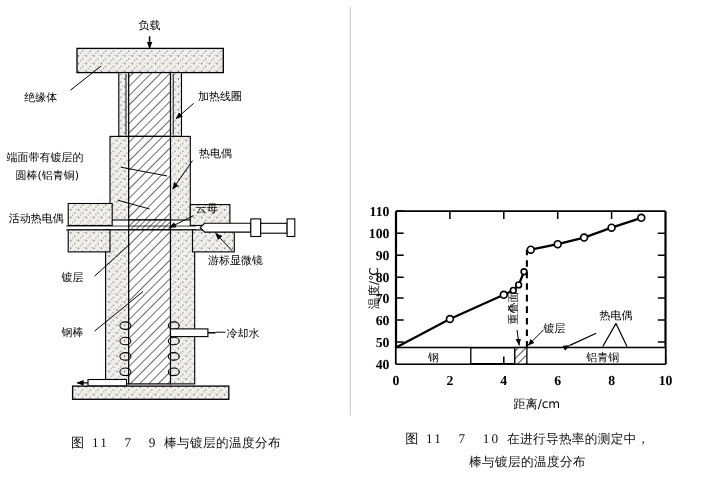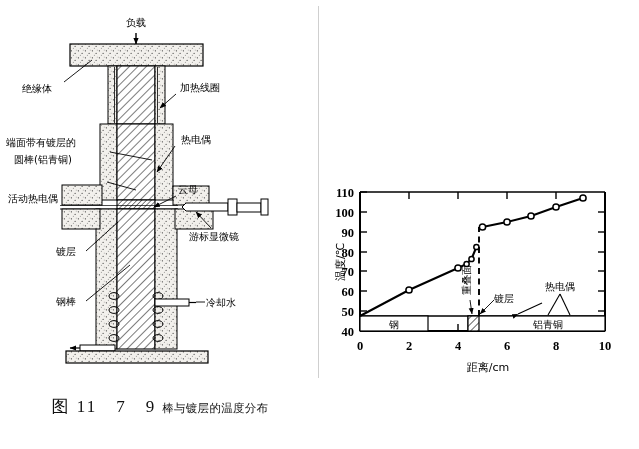--- a/index.html
+++ b/index.html
@@ -36,21 +36,21 @@
     width: 100%;
     text-align: center;
     font-size: 11.5px;
     font-family: "DejaVu Sans", "Liberation Sans", sans-serif;
     color: #111;
     letter-spacing: 0.3px;
     line-height: 1.75;
   }
   .caption .num {
     font-family: "Liberation Serif", "DejaVu Serif", serif;
-    font-size: 17px;
+    font-size: 12px;
     letter-spacing: 2px;
   }
   .caption .txt { margin-left: 6px; }
   .cap-left  { top: 392px; }
   .cap-right { top: 389px; }
   .cap-line2 { display: block; }
 
   .divider {
     position: absolute;
     left: 318px;
@@ -346,15 +346,19 @@
       <line x1="174" y1="300" x2="160" y2="314" stroke="#000" stroke-width="0.9" marker-end="url(#arrowChart)"></line>
 
       <text class="inlbl" x="240" y="290" text-anchor="middle">热电偶</text>
       <g stroke="#000" stroke-width="1.1" fill="none">
         <path d="M240,294 L250,315"></path>
         <path d="M240,294 L228,315"></path>
         <path d="M198,314 L222,303" marker-start="url(#arrowChart)"></path>
       </g>
     </svg>
 
+    <div class="caption cap-right">
+      <span class="num">图 11　7　10</span><span class="txt">在进行导热率的测定中，</span>
+      <span class="cap-line2">棒与镀层的温度分布</span>
+    </div>
   </div>
 
 </div>
 
 </body></html>

